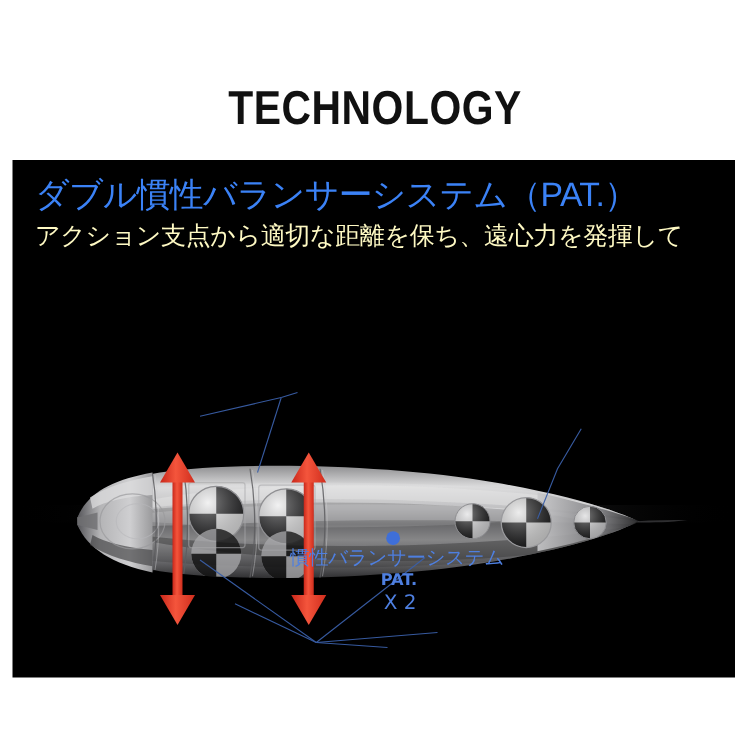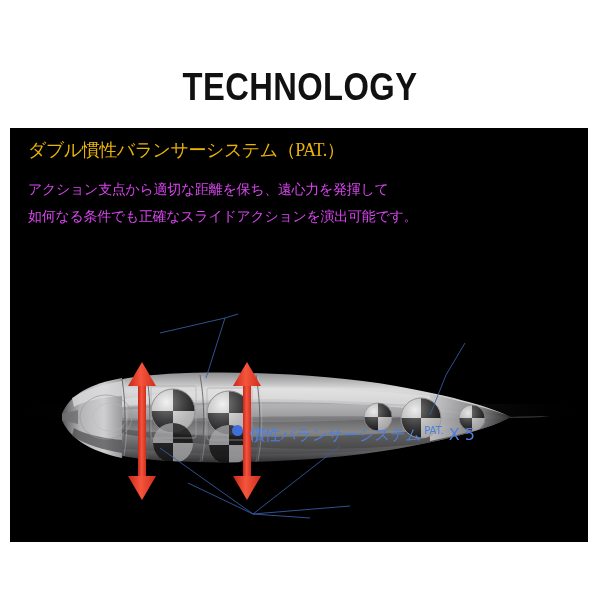--- a/index.html
+++ b/index.html
@@ -29,59 +29,59 @@
   .panel{
     position:absolute;
     left:10px;top:128px;
     width:578px;height:414px;
     background:#000000;
     overflow:hidden;
   }
 
   .heading{
     position:absolute;left:18px;top:10px;
-    font-size:18px;
-    color:#eab308;
+    font-size:27px;
+    color:#3b82f6;
     letter-spacing:-0.5px;
     white-space:nowrap;
-    font-family:Liberation Serif, serif;
+    font-family:Liberation Sans, sans-serif;
   }
   .bodytext{
     position:absolute;left:18px;top:48px;
     width:545px;
-    font-size:14px;
+    font-size:20px;
     line-height:27px;
-    color:#d946ef;
+    color:#fef9c3;
     letter-spacing:-0.3px;
     font-family:Liberation Sans, sans-serif;
   }
   .bodytext div{white-space:nowrap;}
 
   
   .lure-stage{
     position:absolute;left:0;top:0;width:578px;height:414px;
   }
 
   
   .anno{
     position:absolute;
     color:#4e7fe0;
     white-space:nowrap;
     font-family:"DejaVu Sans","Liberation Sans",sans-serif;
-    display:flex;
+    display:flex;align-items:center;flex-direction:column;
   }
   .dot{
     display:inline-block;
     width:11px;height:11px;border-radius:50%;
     background:#3f6fd8;
     margin-right:7px;
     flex:0 0 auto;
   }
   .anno .main{font-size:15.5px;letter-spacing:-0.2px;}
-  .anno .pat{font-size:10px;margin-left:3px;letter-spacing:0px;}
+  .anno .pat{font-size:13px;margin-left:3px;letter-spacing:0px;font-weight:bold;}
   .anno .mult{font-size:16px;margin-left:5px;}
 
   #anno-balancer{left:222px;top:297px;}
   #anno-fulcrum{left:452px;top:336px;}
   #anno-fulcrum .main{font-size:16px;}
 
   .svg-layer{position:absolute;left:0;top:0;width:578px;height:414px;pointer-events:none;}
 </style>
 </head>
 <body>
@@ -287,25 +287,24 @@
             <polygon points="237,372 223,348 251,348" fill="url(#arrowGrad)"></polygon>
           </g>
         </g>
       </svg>
     </div>
 
     <div class="heading">ダブル慣性バランサーシステム（PAT.）</div>
 
     <div class="bodytext">
       <div>アクション支点から適切な距離を保ち、遠心力を発揮して</div>
-      <div>如何なる条件でも正確なスライドアクションを演出可能です。</div>
     </div>
 
     <div class="anno" id="anno-balancer">
       <span class="dot"></span>
       <span class="main">慣性バランサーシステム</span>
       <span class="pat">PAT.</span>
-      <span class="mult">X 5</span>
+      <span class="mult">X 2</span>
     </div>
 
 
   </div>
 </div>
 
 </body></html>

